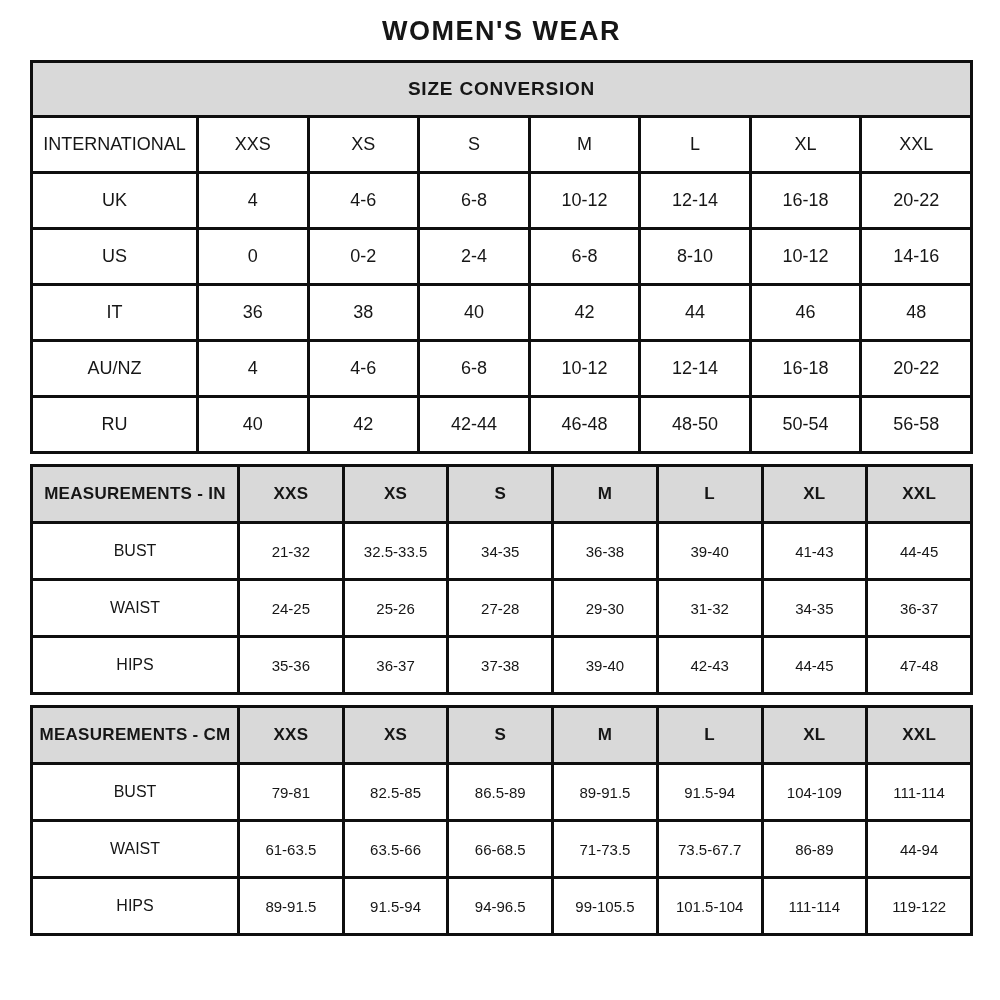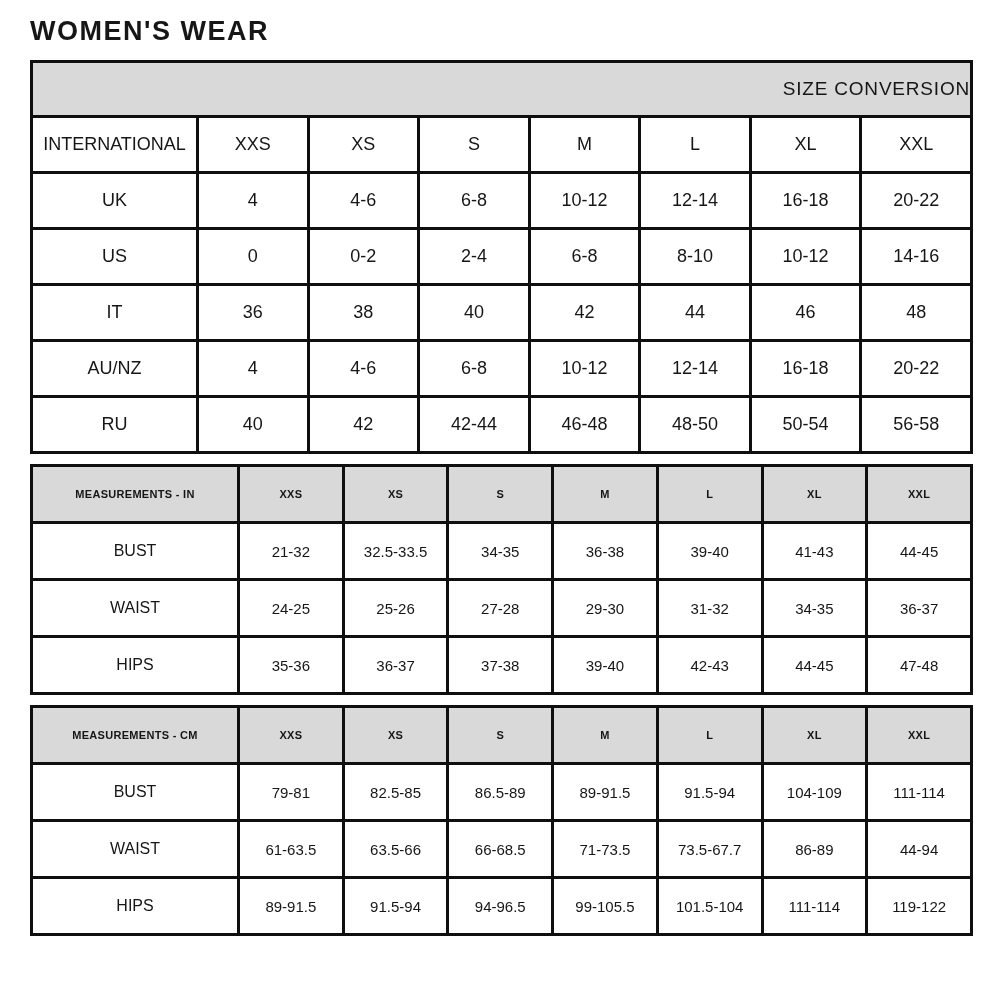--- a/index.html
+++ b/index.html
@@ -4,21 +4,21 @@
 <style>
   * { margin: 0; padding: 0; box-sizing: border-box; }
   html, body { background: #ffffff; }
   body {
     width: 1000px; height: 1000px;
     font-family: "Liberation Sans", sans-serif;
     color: #161616;
   }
   .page { padding: 10px 27px 0 30px; }
   .page-title {
-    text-align: left;
+    text-align: center;
     font-size: 27px;
     font-weight: 700;
     letter-spacing: 1.5px;
     margin: 6px 0 13px 0;
   }
   table {
     border-collapse: collapse;
     table-layout: fixed;
     width: 943px;
   }
@@ -27,32 +27,31 @@
     text-align: center;
     vertical-align: middle;
     overflow: hidden;
     white-space: nowrap;
   }
   
   .t1 td, .t1 th { height: 56px; font-size: 18px; font-weight: 400; }
   .t1 .title-cell {
     background: #d9d9d9;
     font-size: 19px;
-    font-weight: 400;
+    font-weight: 700;
     letter-spacing: 0.8px;
     height: 55px;
-    text-align: right;
   }
   .t1 col.c1 { width: 166px; }
   
   .t2, .t3 { margin-top: 10px; }
   .t2 th, .t3 th {
     background: #d9d9d9;
     font-weight: 700;
-    font-size: 11px;
+    font-size: 17px;
     height: 57px;
     letter-spacing: 0.3px;
   }
   .t2 td, .t3 td { height: 57px; font-size: 15px; font-weight: 400; }
   .t2 td.row-label, .t3 td.row-label { font-size: 16px; }
   .t2 col.c1, .t3 col.c1 { width: 207px; }
 </style>
 </head>
 <body>
 

